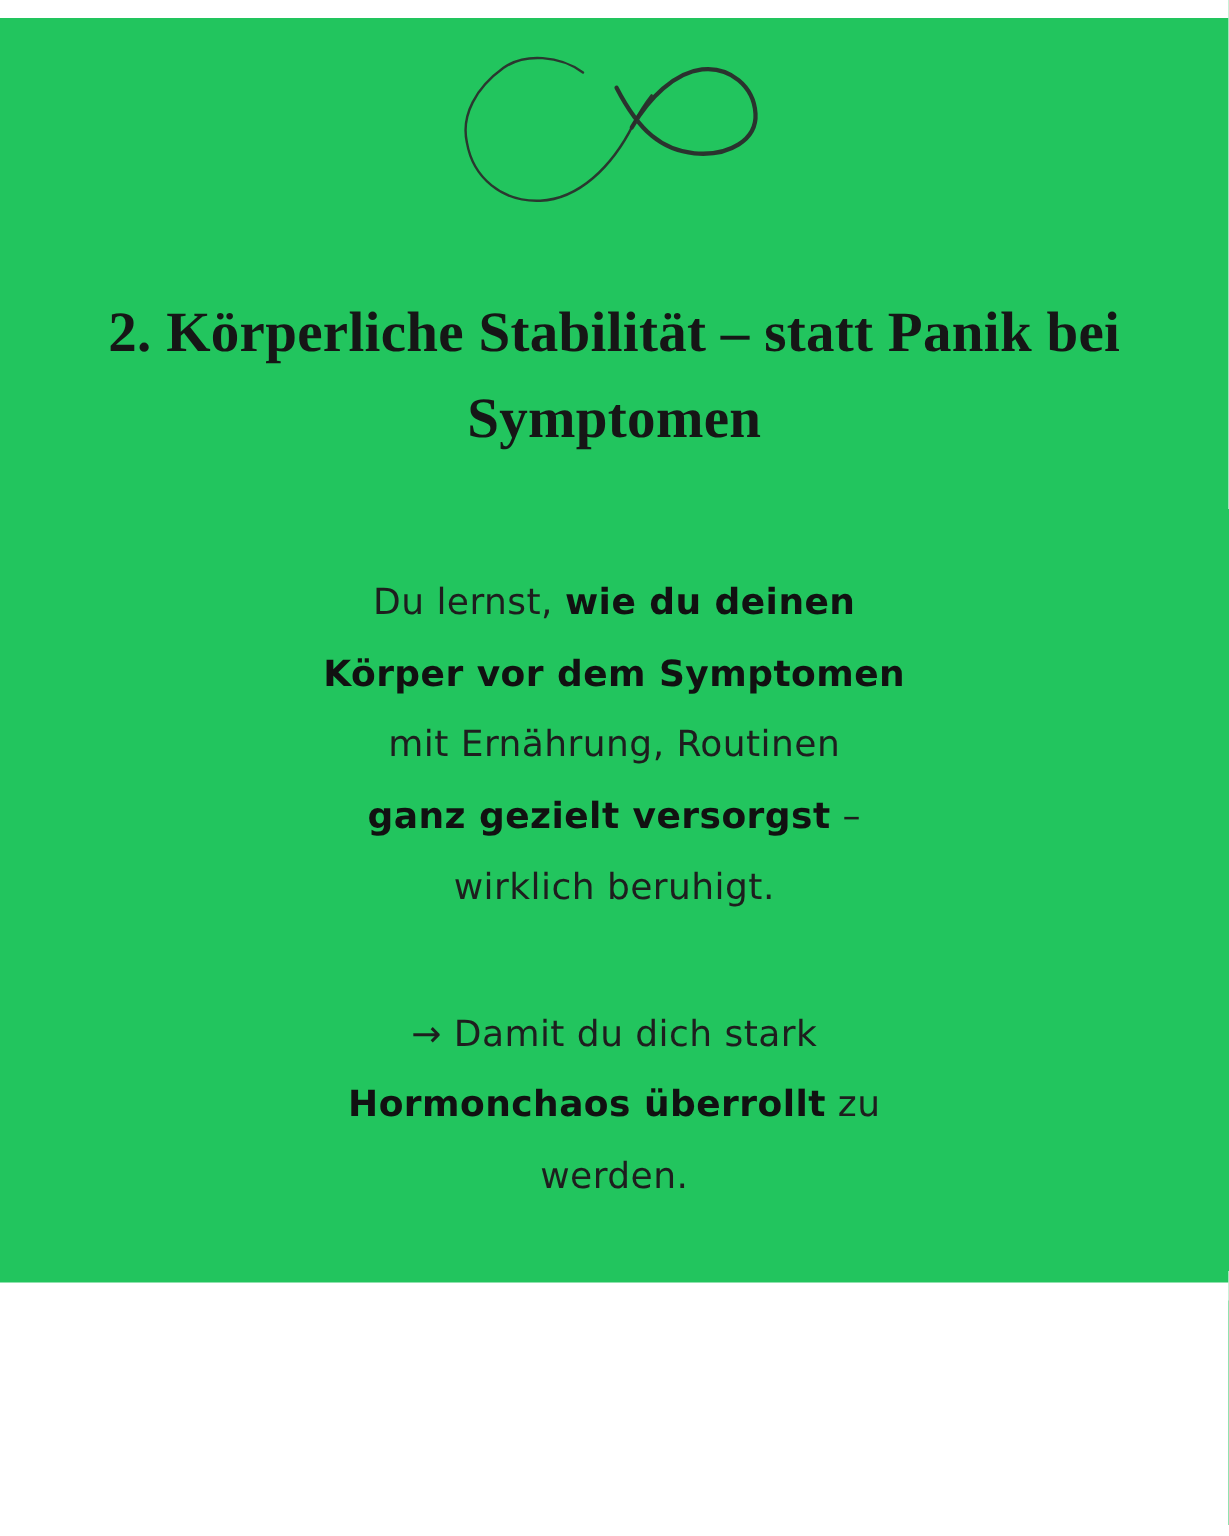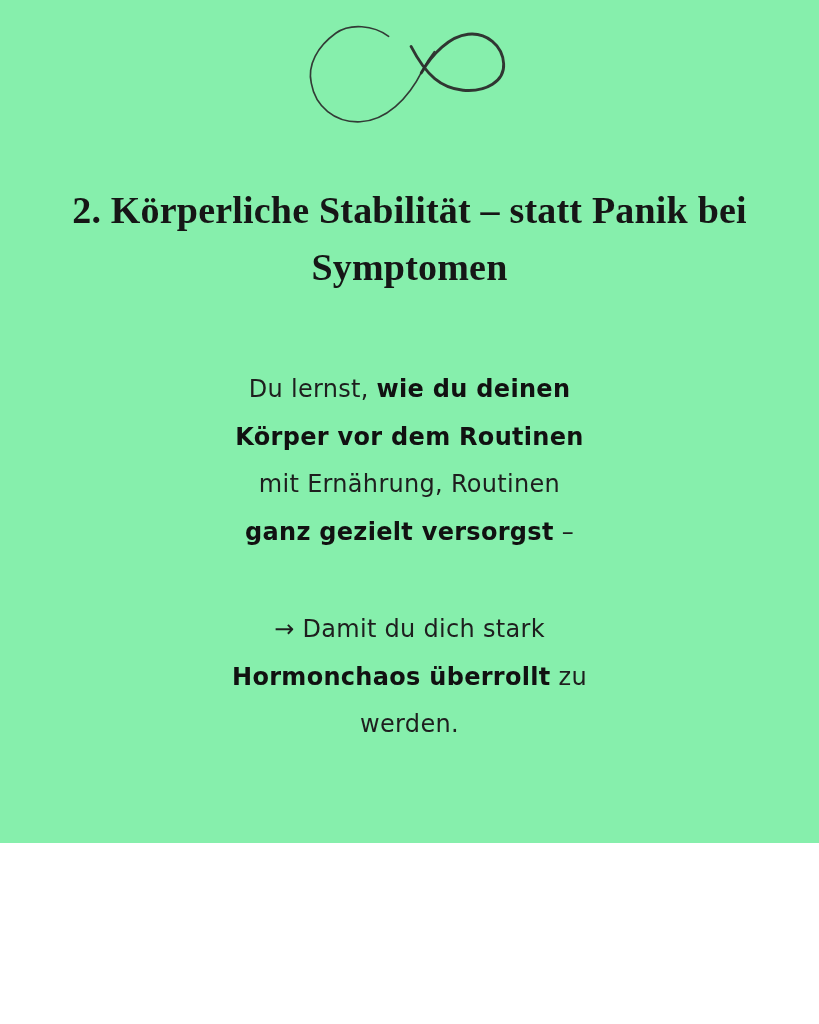--- a/index.html
+++ b/index.html
@@ -4,23 +4,23 @@
 <style>
   html, body {
     margin: 0;
     padding: 0;
     background: #ffffff;
   }
   .canvas {
     position: relative;
     width: 819px;
     height: 843px;
-    background: #86efac;
+    background: #22c55e;
     overflow: hidden;
-    margin: 0 auto;
+    margin: 12px auto;
   }
   .logo-wrap {
     position: absolute;
     left: 302px;
     top: 20px;
     width: 214px;
     height: 114px;
   }
   .logo-wrap svg {
     display: block;
@@ -90,23 +90,24 @@
   </div>
 
   <div class="heading">
     <div class="hline">2. Körperliche Stabilität – statt Panik bei</div>
     <div class="hline">Symptomen</div>
   </div>
 
   <div class="body-text">
     <div class="paragraph">
         <div class="line"><span>Du lernst, </span><span class="bold">wie du deinen</span></div>
-        <div class="line"><span class="bold">Körper vor dem Routinen</span></div>
+        <div class="line"><span class="bold">Körper vor dem Symptomen</span></div>
         <div class="line"><span>mit Ernährung, Routinen</span></div>
         <div class="line"><span class="bold">ganz gezielt versorgst</span><span> –</span></div>
+        <div class="line"><span>wirklich beruhigt.</span></div>
       </div>
     <div class="paragraph">
         <div class="line"><span>→ Damit du dich stark</span></div>
         <div class="line"><span class="bold">Hormonchaos überrollt</span><span> zu</span></div>
         <div class="line"><span>werden.</span></div>
       </div>
   </div>
 
 </div>
 

